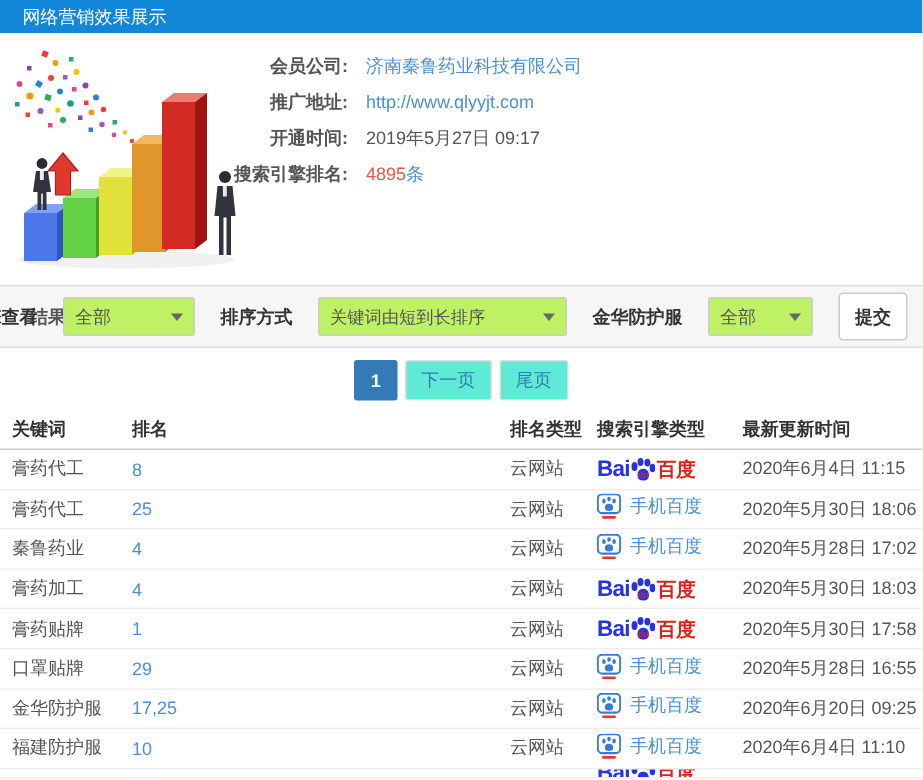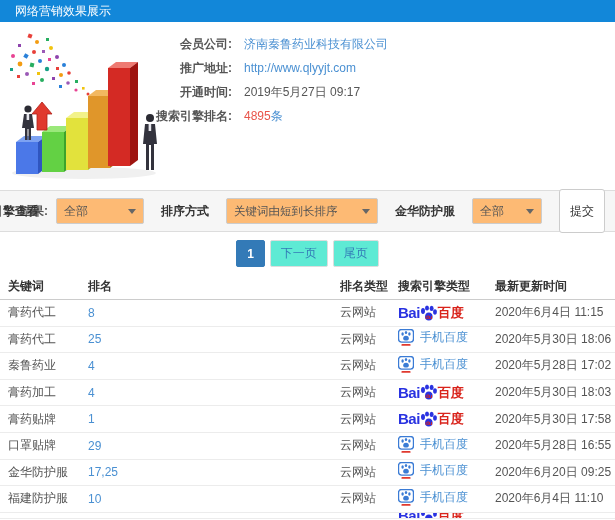--- a/index.html
+++ b/index.html
@@ -22,28 +22,28 @@
   .val-red { color:#e8544a; }
   .val-blue { color:#4a90d2; }
 
   
   .filter-panel { position:absolute; top:190px; left:0; width:615px; height:42px;
     background:#f6f6f6; border-top:1px solid #ddd; border-bottom:1px solid #ddd;
     display:flex; align-items:center; }
   .result-label { position:absolute; left:20px; font-weight:bold; color:#555; }
   .filter-controls { position:absolute; right:10px; display:flex; align-items:center; gap:17px; }
   .filter-label { font-weight:bold; color:#333; white-space:nowrap; }
-  .select { height:26px; background:#fdba74; border:1px solid #ccc; border-radius:2px;
+  .select { height:26px; background:#bef264; border:1px solid #ccc; border-radius:2px;
     display:flex; align-items:center; padding:0 7px; color:#555; cursor:pointer; position:relative; white-space:nowrap; }
   .select .sel-text { flex:1; overflow:hidden; }
-  .sel-engine { width:88px; } .sel-sort { width:152px; font-size:11.5px;font-family:Liberation Mono, monospace;} .sel-article { width:70px; }
+  .sel-engine { width:88px; } .sel-sort { width:166px; font-size:11.5px;font-family:Liberation Mono, monospace;} .sel-article { width:70px; }
   .caret { width:0; height:0; border-left:4px solid transparent; border-right:4px solid transparent;
     border-top:5px solid #666; margin-left:6px; flex:none; }
-  .submit-btn { height:44px; width:46px; background:#fff; border:1px solid #ccc; border-radius:3px;
-    color:#333; font-weight:normal; font-size:12px; cursor:pointer; }
+  .submit-btn { height:32px; width:46px; background:#fff; border:1px solid #ccc; border-radius:3px;
+    color:#333; font-weight:bold; font-size:12px; cursor:pointer; }
 
   
   .pagination { position:absolute; top:240px; left:0; width:615px; display:flex; justify-content:center; gap:5px; }
   .page-btn { min-width:28px; height:27px; padding:0 10px; display:flex; align-items:center; justify-content:center;
     border:1px solid #ddd; background:#5eead4; color:#337ab7; cursor:pointer; border-radius:2px; font-size:12px; }
   .page-btn.active { background:#337ab7; border-color:#337ab7; color:#fff; font-weight:bold; }
 
   
   .table { position:absolute; top:274px; left:0; width:615px; }
   .t-grid { display:grid; grid-template-columns:80px 252px 58px 97px 1fr; align-items:center; padding-left:8px; }

